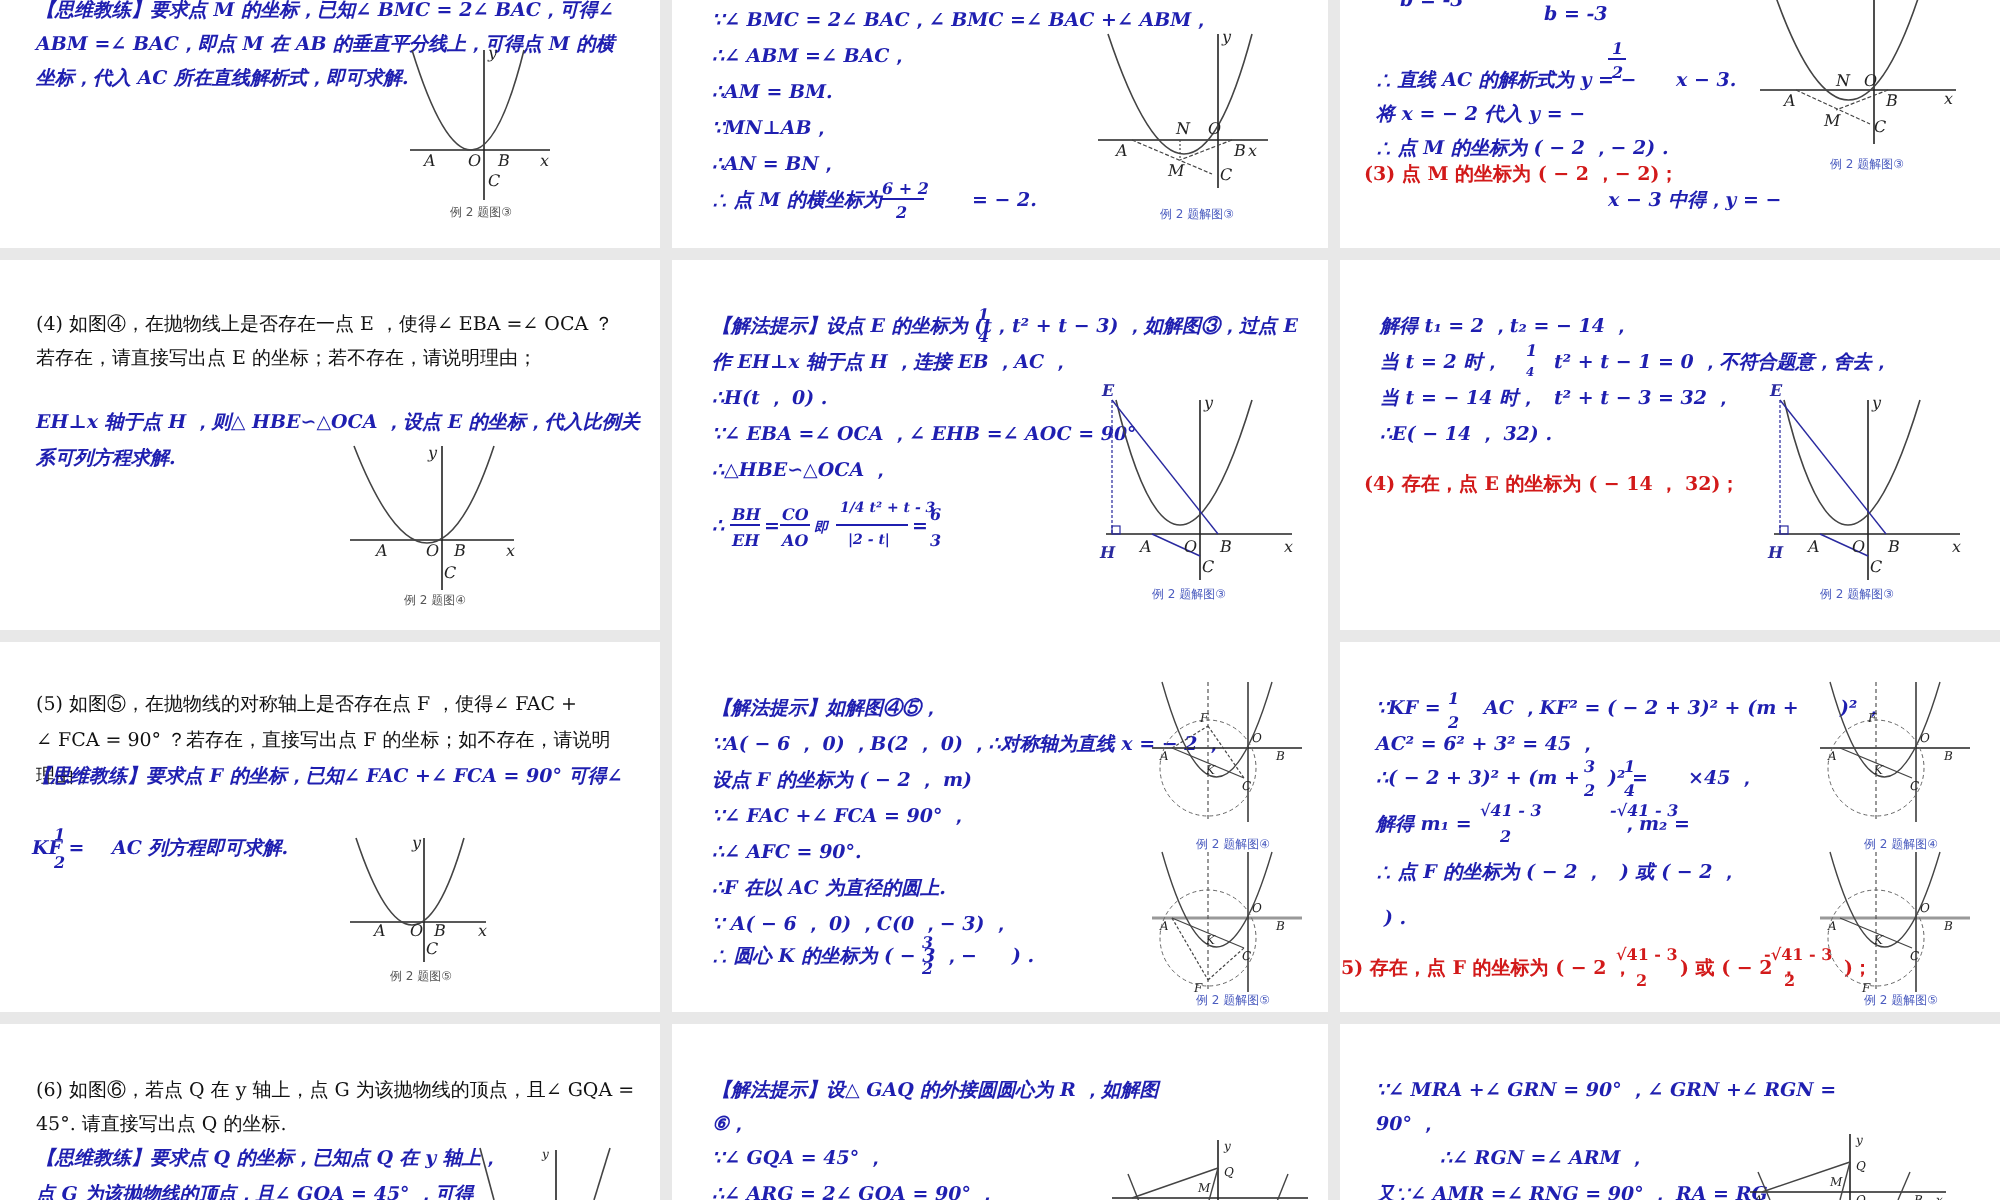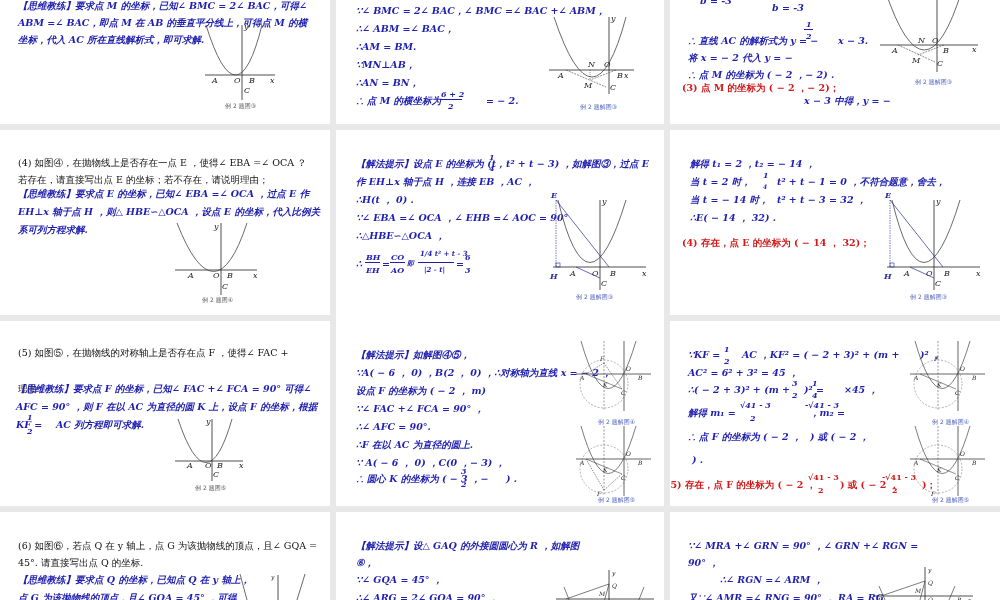--- a/index.html
+++ b/index.html
@@ -91,21 +91,20 @@
     <text x="63" y="53">B</text>
     <text x="32" y="63">M</text>
     <text x="57" y="66">C</text>
   </svg>
   <div class="cap capblue" style="left:245px;top:78px;">例 2 题解图③</div>
 </div>
 
 <div class="slide" style="left:0;top:130px;width:330px;height:185px;">
   <div class="line black" style="left:18px;top:27px;">(4) 如图④，在抛物线上是否存在一点 E ，使得∠ EBA =∠ OCA ？</div>
   <div class="line black" style="left:18px;top:44px;">若存在，请直接写出点 E 的坐标；若不存在，请说明理由；</div>
-  <div class="line blue" style="left:18px;top:58px;">【思维教练】要求点 E 的坐标，已知∠ EBA =∠ OCA ，过点 E 作</div>
   <div class="line blue" style="left:18px;top:76px;">EH⊥x 轴于点 H ，则△ HBE∽△OCA ，设点 E 的坐标，代入比例关</div>
   <div class="line blue" style="left:18px;top:94px;">系可列方程求解.</div>
   <svg class="fig" style="left:175px;top:90px;" width="85" height="75" viewBox="0 0 85 75">
     <line x1="0" y1="50" x2="82" y2="50" stroke="#222" stroke-width="0.8"></line>
     <line x1="46" y1="3" x2="46" y2="75" stroke="#222" stroke-width="0.8"></line>
     <path d="M2,3 Q40,100 72,3" fill="none" stroke="#444" stroke-width="0.8"></path>
     <text x="78" y="58">x</text>
     <text x="39" y="9">y</text>
     <text x="13" y="58">A</text>
     <text x="38" y="58">O</text>
@@ -184,23 +183,23 @@
     <text x="44" y="86">O</text>
     <text x="62" y="86">B</text>
     <text x="53" y="96">C</text>
     <text x="94" y="86">x</text>
   </svg>
   <div class="cap capblue" style="left:240px;top:163px;">例 2 题解图③</div>
 </div>
 
 <div class="slide" style="left:0;top:321px;width:330px;height:185px;">
   <div class="line black" style="left:18px;top:26px;">(5) 如图⑤，在抛物线的对称轴上是否存在点 F ，使得∠ FAC +</div>
+  <div class="line black" style="left:18px;top:44px;">∠ FCA = 90° ？若存在，直接写出点 F 的坐标；如不存在，请说明</div>
   <div class="line black" style="left:18px;top:62px;">理由；</div>
   <div class="line blue" style="left:16px;top:62px;">【思维教练】要求点 F 的坐标，已知∠ FAC +∠ FCA = 90° 可得∠</div>
-  <div class="line blue" style="left:16px;top:80px;">AFC = 90° ，则 F 在以 AC 为直径的圆 K 上，设点 F 的坐标，根据</div>
   <div class="line blue" style="left:16px;top:98px;">KF =</div>
   <div class="line blue" style="left:27px;top:90px;font-size:8px;">1</div>
   <div class="line blue" style="left:27px;top:104px;font-size:8px;">2</div>
   <div class="line blue" style="left:56px;top:98px;">AC 列方程即可求解.</div>
   <svg class="fig" style="left:175px;top:95px;" width="70" height="65" viewBox="0 0 70 65">
     <line x1="0" y1="45" x2="68" y2="45" stroke="#222" stroke-width="0.8"></line>
     <line x1="37" y1="3" x2="37" y2="65" stroke="#222" stroke-width="0.8"></line>
     <path d="M3,3 Q32,90 57,3" fill="none" stroke="#444" stroke-width="0.8"></path>
     <text x="64" y="52">x</text>
     <text x="31" y="8">y</text>

